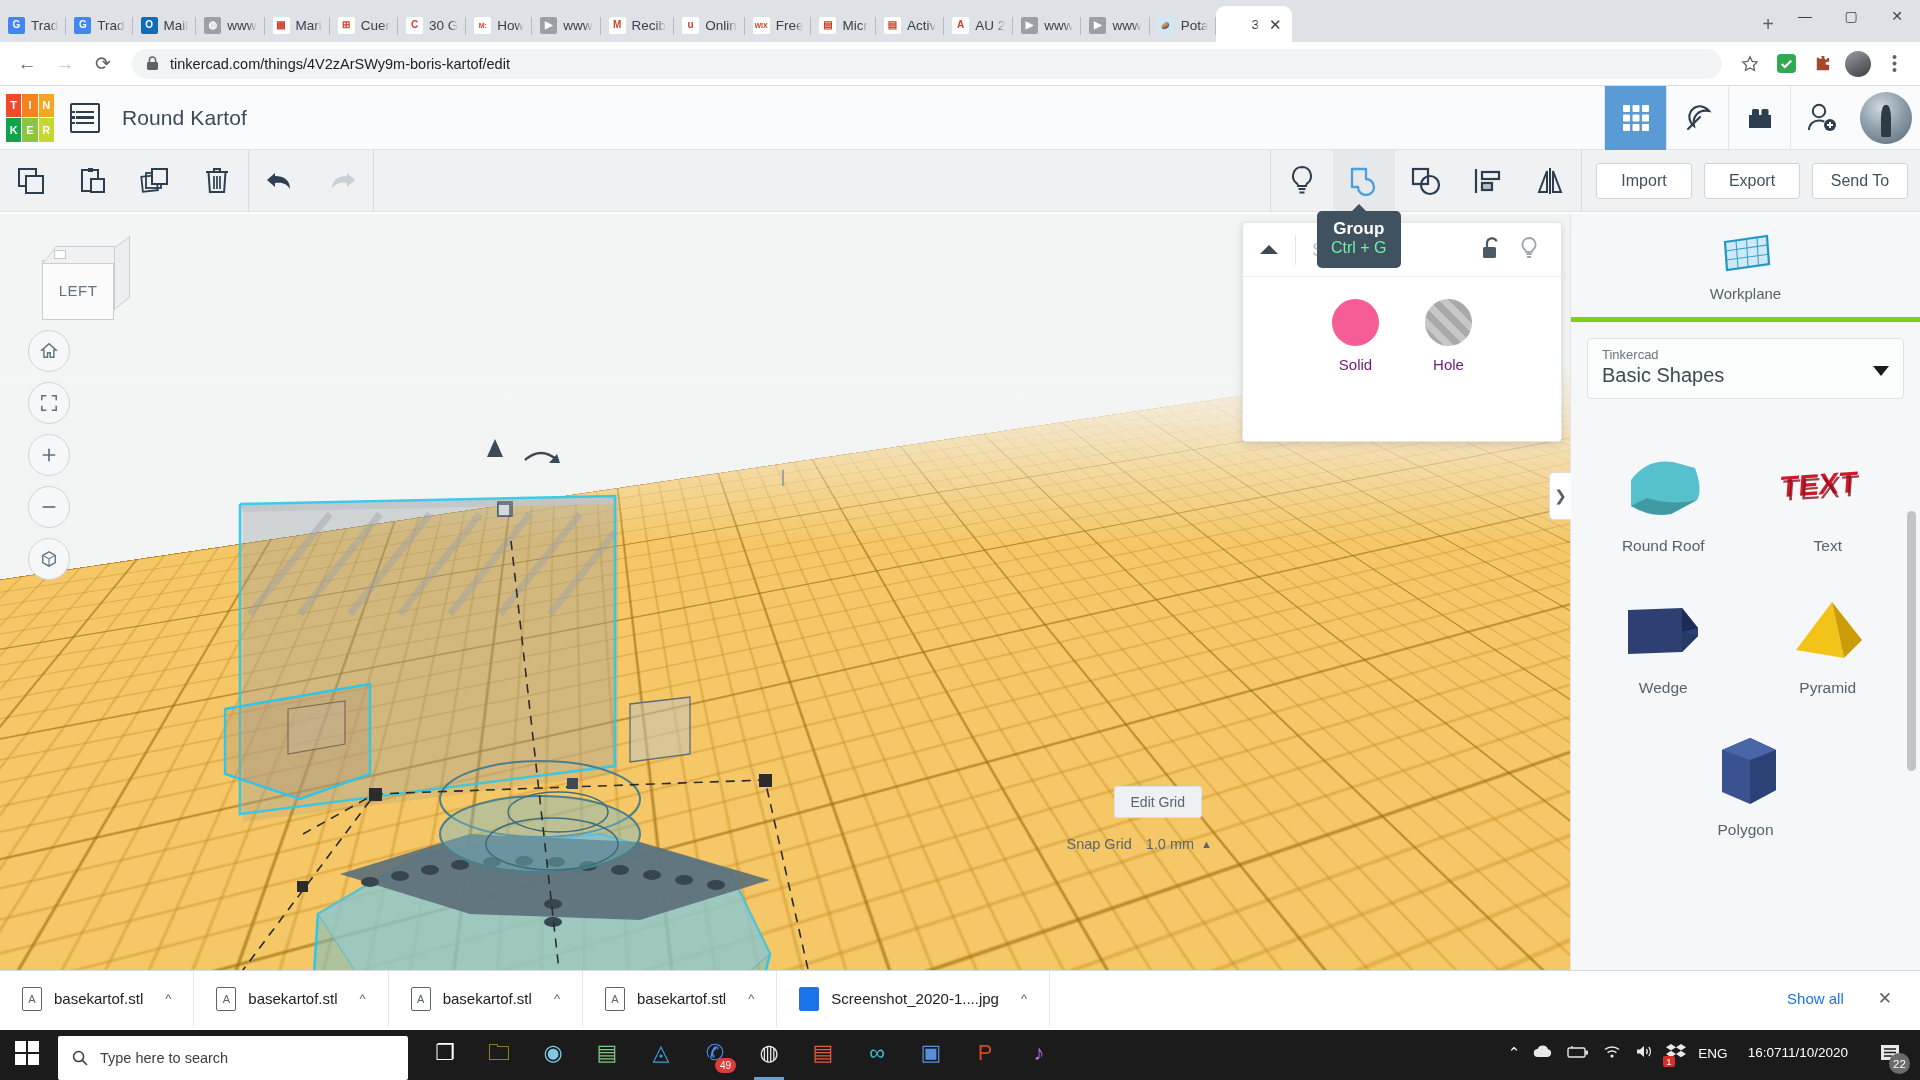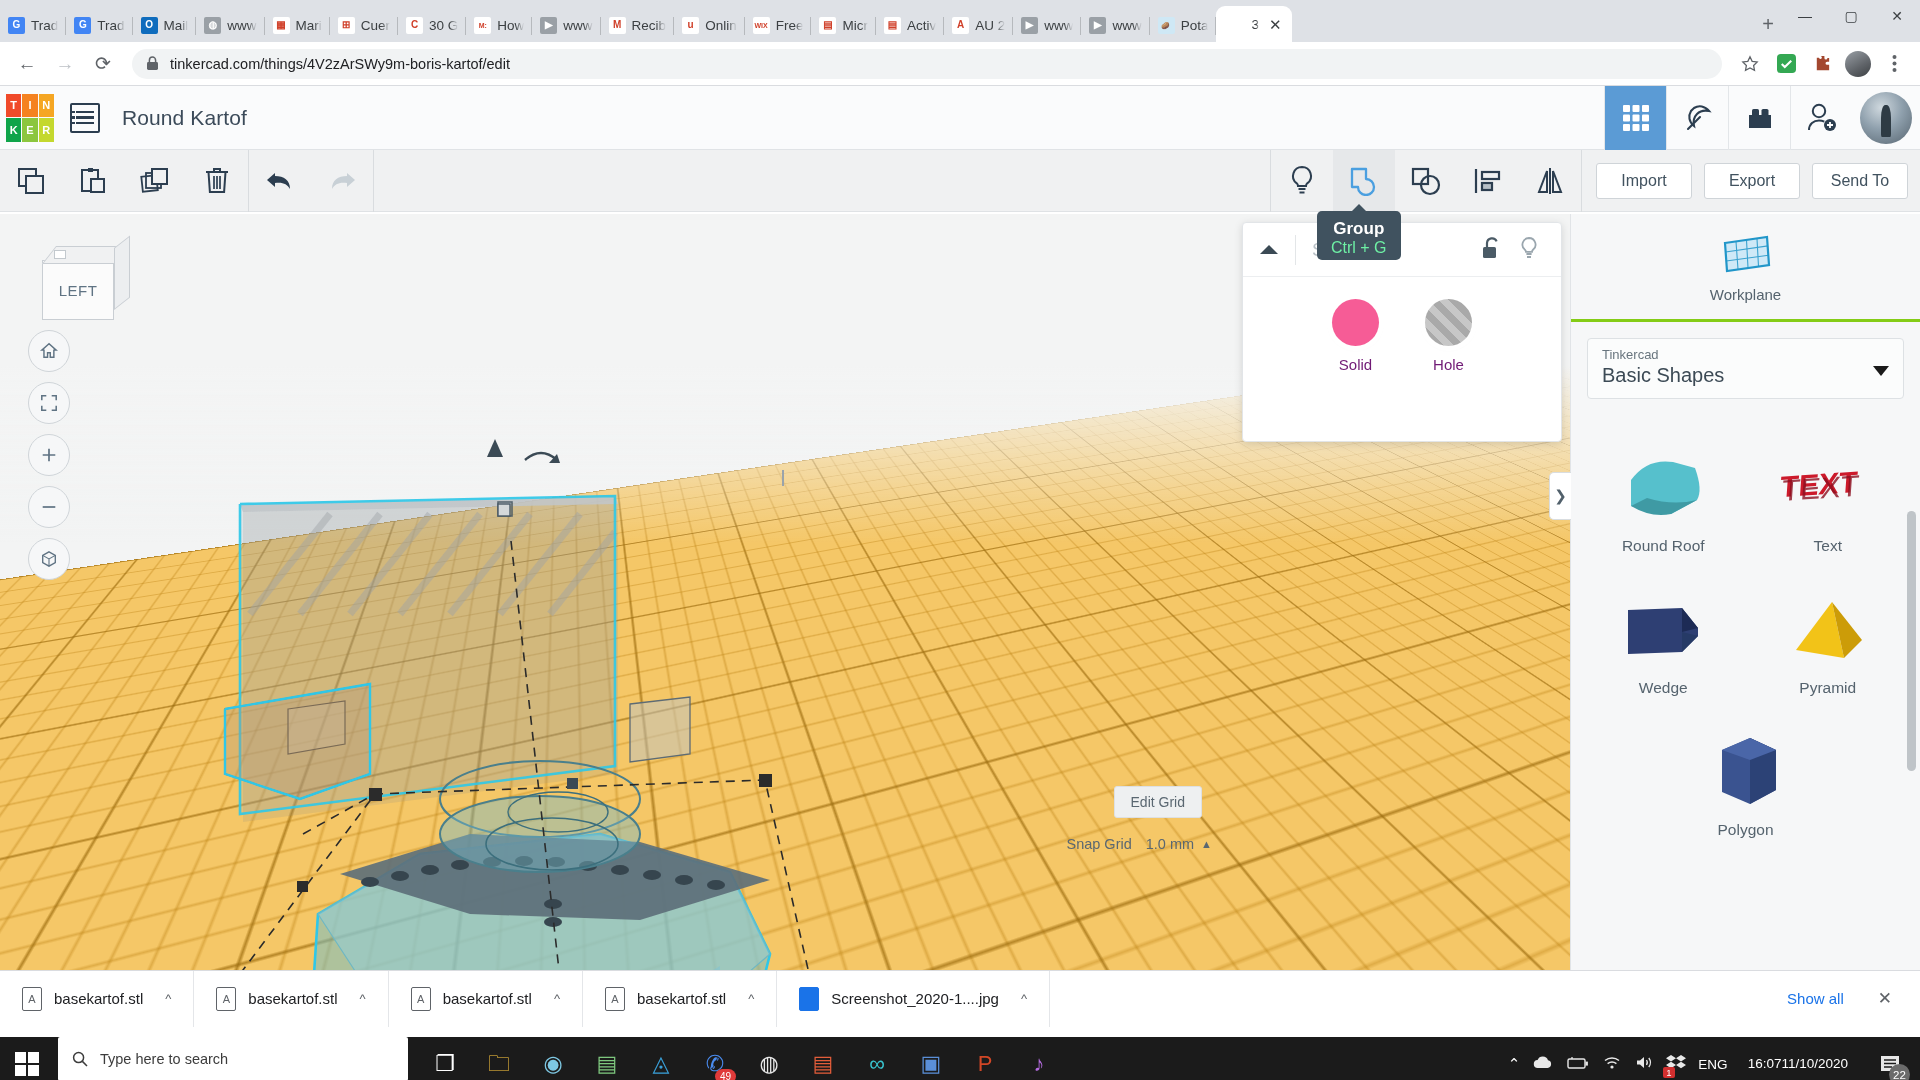--- a/index.html
+++ b/index.html
@@ -125,28 +125,28 @@
   #inspector{ position:absolute; right:358px; top:222px; width:320px;
      background:#fff; border:1px solid #e2e5e8; border-radius:4px;
      box-shadow:0 2px 9px rgba(0,0,0,.13); }
   #insp-head{ height:54px; display:flex; align-items:center; border-bottom:1px solid #eceef0; }
   #insp-body{ height:164px; display:flex; align-items:flex-start; justify-content:center;
       gap:46px; padding-top:22px;}
   .swatch-wrap{display:flex;flex-direction:column;align-items:center;gap:10px;}
   .swatch{width:47px;height:47px;border-radius:50%;box-shadow:0 0 0 5px #fff,0 1px 5px rgba(0,0,0,.22);}
   .swatch-label{font-size:15px;color:#701a75;}
   #tooltip-group{ position:absolute; left:74px; top:-12px; background:#40525f;
-     color:#fff; border-radius:5px; padding:8px 14px 2px; text-align:center; line-height:1.18;}
+     color:#fff; border-radius:5px; padding:8px 14px 10px; text-align:center; line-height:1.18;}
   #tooltip-group::after{content:"";position:absolute;left:50%;margin-left:-7px;top:-7px;
      border-left:7px solid transparent;border-right:7px solid transparent;border-bottom:7px solid #40525f;}
 
   
   #sidebar{ position:absolute; right:0; top:214px; bottom:110px; width:350px;
      background:#f6f7f8; border-left:1px solid #e1e4e7; display:flex; flex-direction:column;}
-  #sb-tools{ height:108px; display:flex; border-bottom:3px solid #84cc16; }
+  #sb-tools{ height:108px; display:flex; border-bottom:5px solid #84cc16; }
   .sb-tool{flex:1;display:flex;flex-direction:column;align-items:center;justify-content:center;gap:9px;}
   .sb-tool span{font-size:15px;color:#55636e;}
   #sb-select{ margin:16px; border:1px solid #dde1e4; background:#fbfcfc; border-radius:4px;
      padding:8px 14px 11px; position:relative;}
   #sb-select .lbl{font-size:13px;color:#68757e;}
   #sb-select .val{font-size:20px;color:#3c4a55;margin-top:2px;}
   #sb-select .caret{position:absolute;right:14px;top:50%;margin-top:-3px;
      border-left:8px solid transparent;border-right:8px solid transparent;border-top:10px solid #1a1a1a;}
   #sb-grid{ flex:1; overflow:hidden; padding:4px 10px 0; position:relative;}
   .shape-row{display:flex;}
@@ -173,22 +173,22 @@
      border-right:1px solid #e4e6e9; font-size:15px; color:#202124; }
   .dl-ico{width:20px;height:24px;border:1.6px solid #5f6368;border-radius:2px;
      display:flex;align-items:center;justify-content:center;font-size:11px;color:#5f6368;}
   .dl-ico.img{background:#1a73e8;border-color:#1a73e8;}
   .dl-caret{color:#5f6368;font-size:13px;margin-left:10px;}
   #dl-right{margin-left:auto;display:flex;align-items:center;gap:6px;padding-right:16px;}
   #show-all{color:#1a73e8;font-size:15px;padding:8px 16px;border-radius:4px;}
   #dl-close{color:#5f6368;font-size:17px;padding:0 12px;}
 
   
-  #taskbar{ position:absolute;left:0;right:0;bottom:0;height:43px;background:#1b1b1b;
-     display:flex;align-items:flex-start; }
+  #taskbar{ position:absolute;left:0;right:0;bottom:0;height:50px;background:#1b1b1b;
+     display:flex;align-items:flex-end; }
   #start-btn{width:54px;height:54px;display:flex;align-items:center;justify-content:center;}
   #start-btn .sq{width:24px;height:24px;display:grid;grid-template-columns:1fr 1fr;
      grid-template-rows:1fr 1fr;gap:2.5px;}
   #start-btn .sq i{background:#fff;display:block;}
   #search-box{width:350px;height:44px;background:#fff;border-radius:2px;display:flex;
      align-items:center;gap:12px;padding:0 14px;margin-left:4px;color:#3c3c3c;font-size:14.5px;}
   .tb-app{width:54px;height:54px;display:flex;align-items:center;justify-content:center;position:relative;}
   .tb-app .badge{position:absolute;right:6px;bottom:7px;background:#e03a3a;color:#fff;font-size:10px;
      border-radius:9px;padding:1px 5px;line-height:1.3;}
   .tb-app .underline{position:absolute;left:12px;right:12px;bottom:0;height:3px;background:#5ba3e0;}

